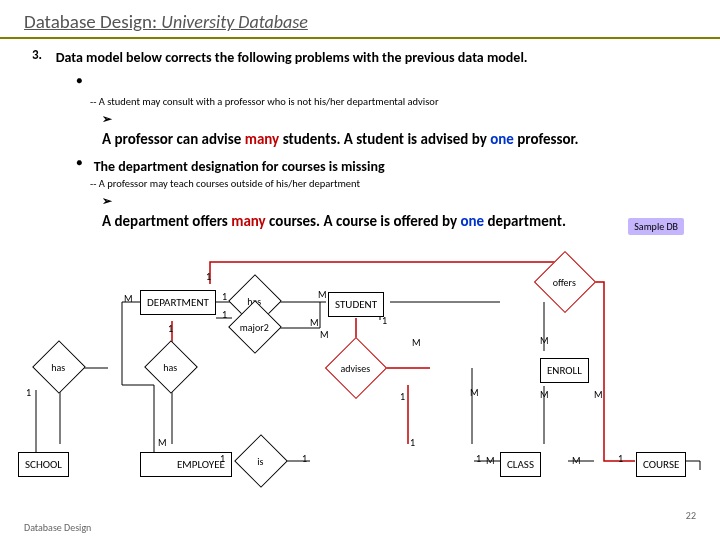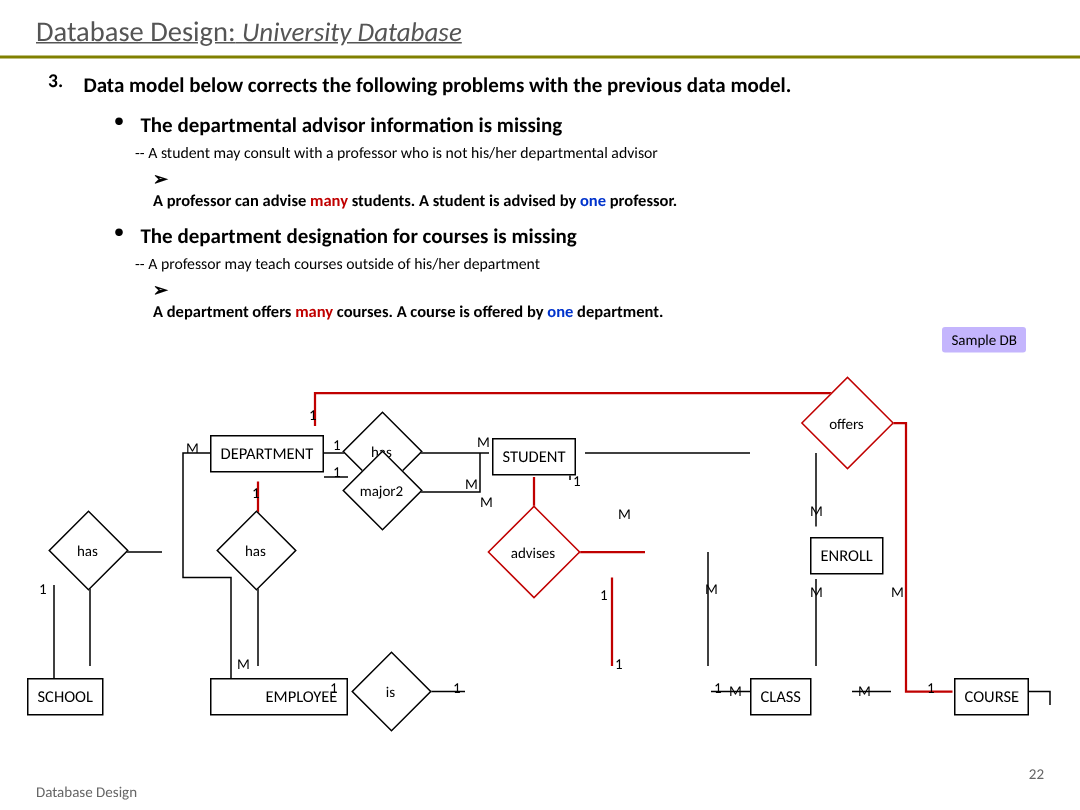--- a/index.html
+++ b/index.html
@@ -8,21 +8,21 @@
   .title { font-size: 19px; color: #555; font-weight: 400; text-decoration: underline; }
   .title .sub { font-style: italic; font-size: 18px; }
   .content { padding: 8px 24px 0 32px; }
   .num { display: inline-block; width: 20px; font-size: 13px; font-weight: bold; vertical-align: top; }
   .main-text { display: inline-block; width: 640px; font-size: 14px; font-weight: bold; }
   .bullet-item { margin: 8px 0 2px 44px; }
   .bullet-dot { display: inline-block; width: 14px; font-size: 11px; vertical-align: top; }
   .bullet-dot::before { content: "●"; }
   .bullet-text { display: inline-block; font-size: 14px; font-weight: bold; }
   .sub-dash { margin: 2px 0 2px 58px; font-size: 10.5px; color: #000; }
-  .arrow-item { margin: 4px 0 2px 70px; font-size: 11px; font-weight: bold; }
+  .arrow-item { margin: 4px 0 2px 70px; font-size: 15px; font-weight: bold; }
   .arrow-bullet { display: inline-block; width: 16px; font-size: 12px; vertical-align: top; }
   .arrow-bullet::before { content: "➢"; }
   .arrow-text { display: inline-block; width: 580px; }
   .many { color: #c00000; }
   .one { color: #0033cc; }
   .sample-badge { position: absolute; top: 218px; right: 36px; background: #c4b5fd; color: #000; font-size: 10px; padding: 2px 6px; border-radius: 2px; }
   .diagram { position: absolute; top: 256px; left: 0; width: 720px; height: 245px; }
   .entity, .rel { position: absolute; font-size: 11px; font-weight: 400; text-align: center; }
   .entity { border: 1px solid #000; background: #fff; padding: 5px 6px; }
   .rel { transform: rotate(45deg); border: 1px solid #000; background: #fff; width: 38px; height: 38px; }
@@ -42,21 +42,20 @@
 <div class="header">
   <span class="title"><span>Database Design:</span> <span class="sub">University Database</span></span>
 </div>
 
 <div class="content">
   <span class="num">3.</span>
   <span class="main-text">Data model below corrects the following problems with the previous data model.</span>
 
   <div class="bullet-item">
     <span class="bullet-dot"></span>
-    <span class="bullet-text">The departmental advisor information is missing</span>
   </div>
   <div class="sub-dash">-- A student may consult with a professor who is not his/her departmental advisor</div>
   <div class="arrow-item">
     <span class="arrow-bullet"></span>
     <span class="arrow-text"><span>A professor can advise </span><span class="many">many</span><span> students. A student is advised by </span><span class="one">one</span><span> professor.</span></span>
   </div>
 
   <div class="bullet-item">
     <span class="bullet-dot"></span>
     <span class="bullet-text">The department designation for courses is missing</span>

